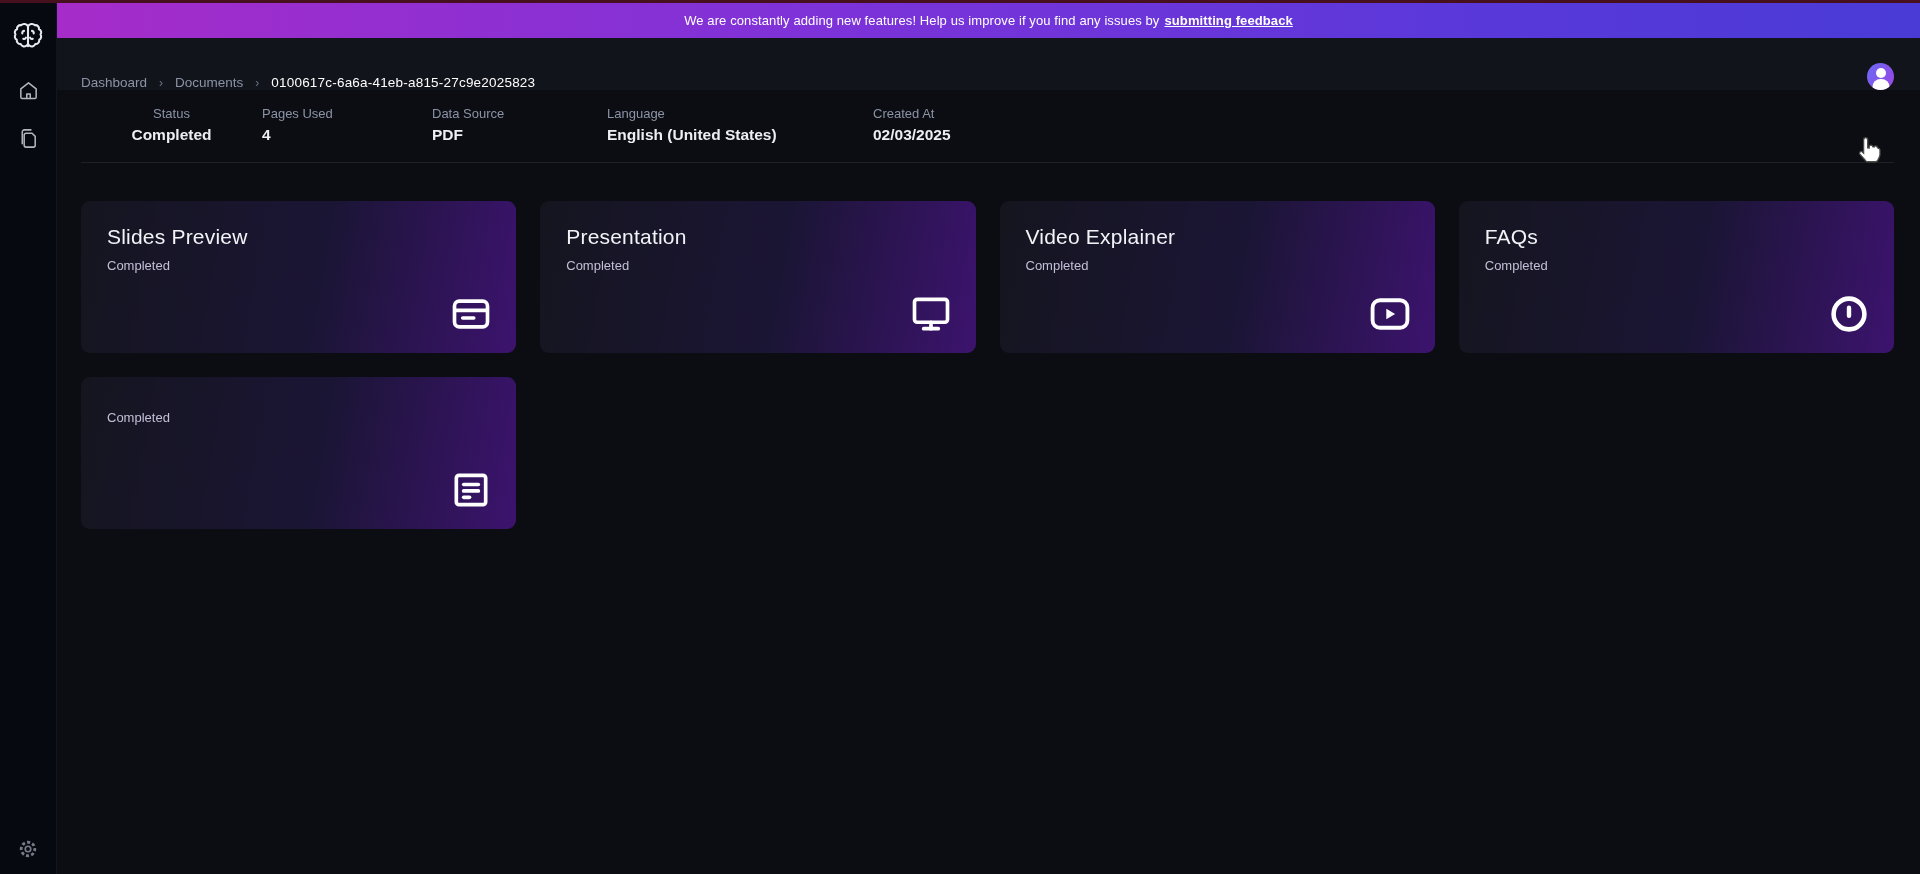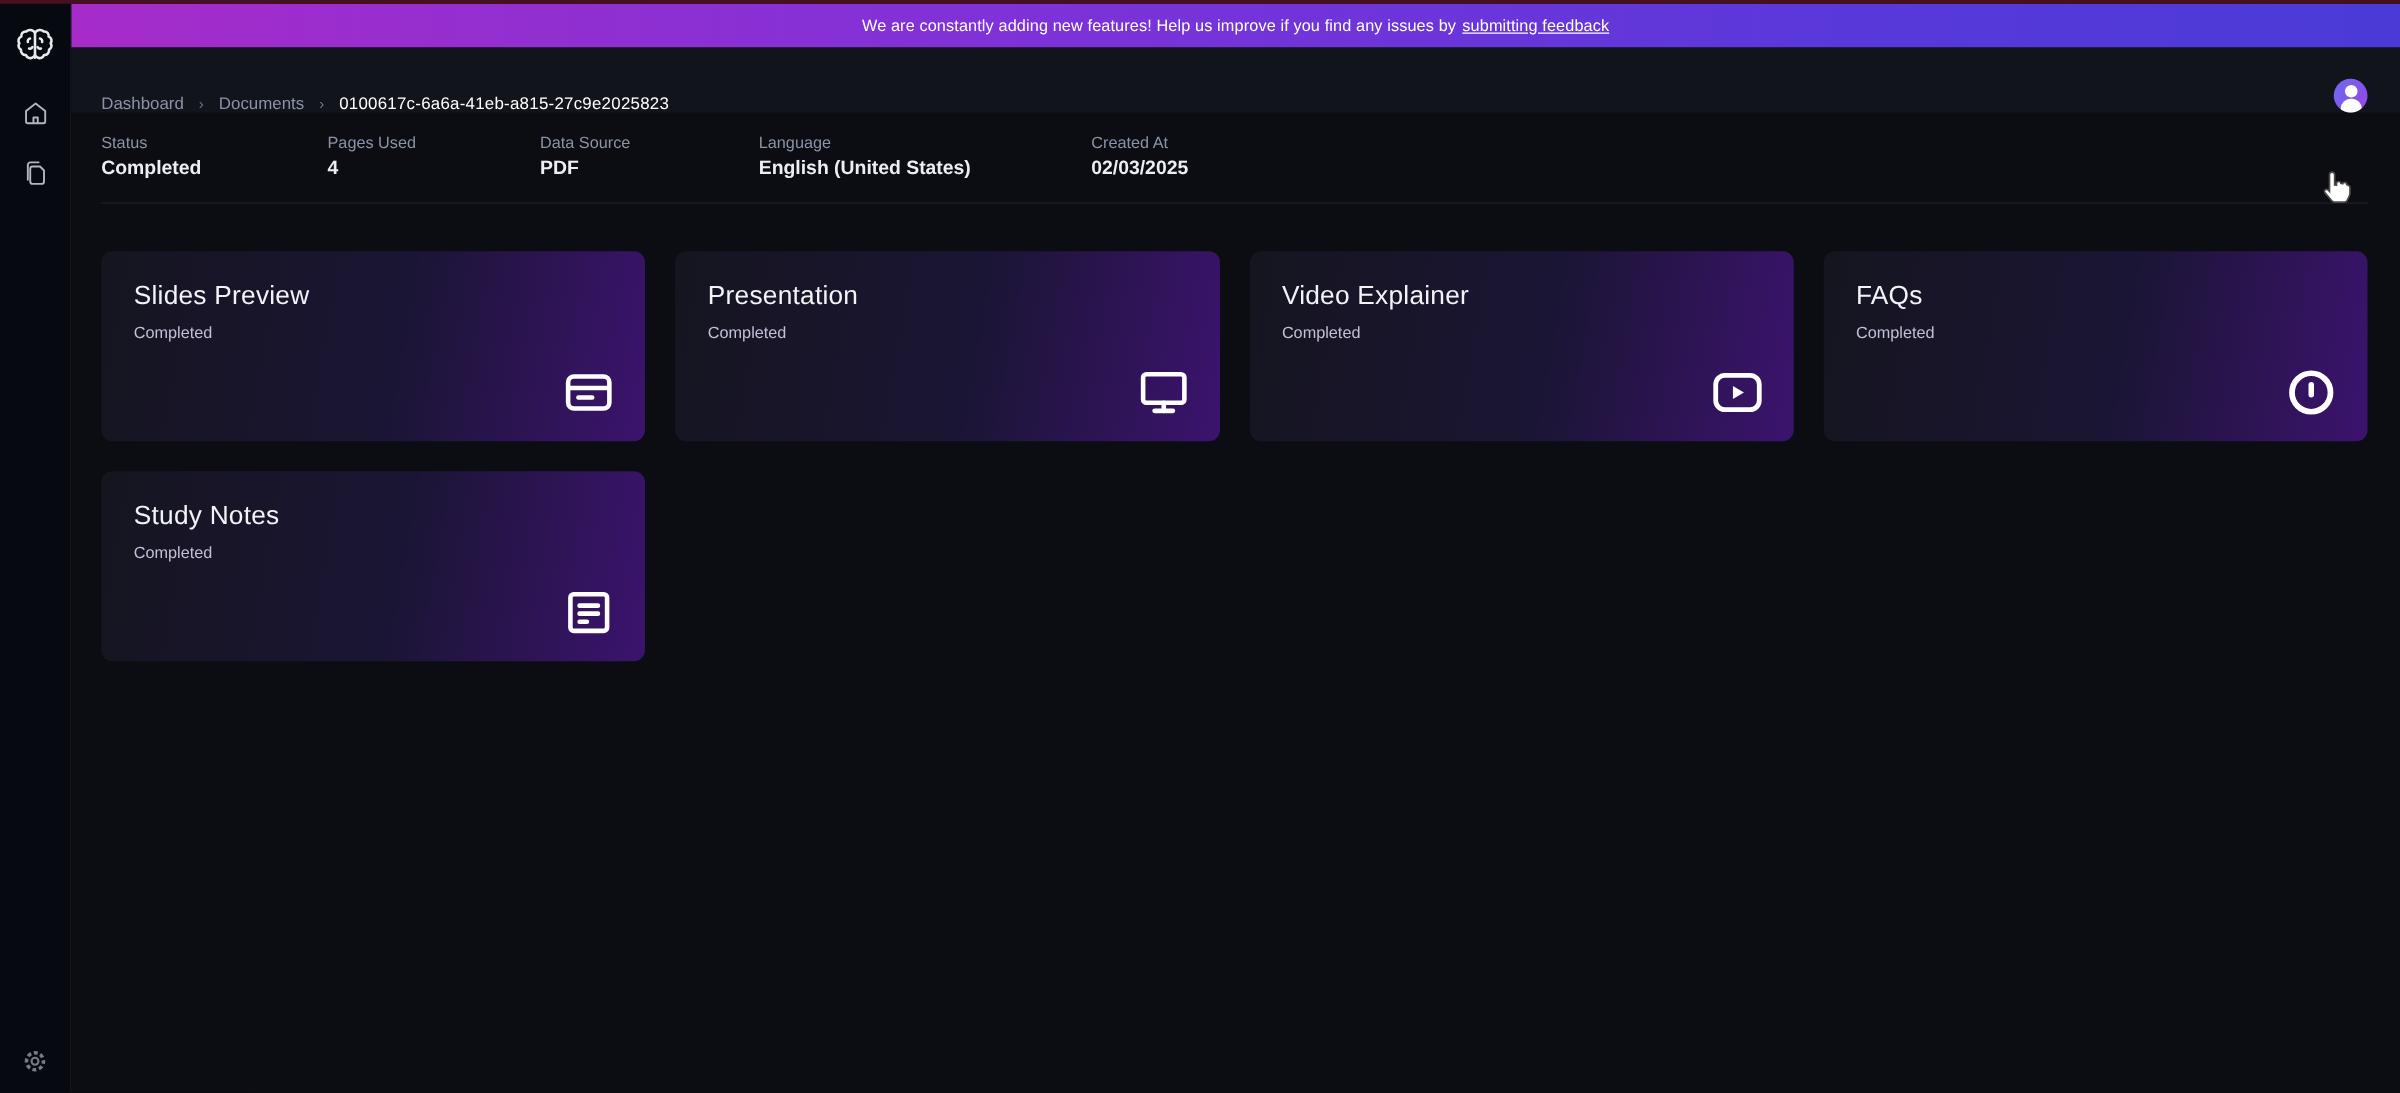--- a/index.html
+++ b/index.html
@@ -25,21 +25,21 @@
   .sidebar .spacer { flex:1; }
   .sidebar .bottom { margin-bottom:12px; }
 
   
   .banner {
     position:absolute; top:3px; left:57px; right:0; height:35px;
     background:linear-gradient(90deg,#a62cc9 0%, #7e32d8 40%, #5a38da 75%, #4a3bd6 100%);
     display:flex; align-items:center; justify-content:center;
     font-size:13px; color:#ffffff; letter-spacing:.1px;
   }
-  .banner a { color:#fff; font-weight:400; text-decoration:underline; margin-left:5px; cursor:pointer; }
+  .banner a { color:#fff; font-weight:700; text-decoration:underline; margin-left:5px; cursor:pointer; }
 
   
   .main { position:absolute; left:57px; top:38px; right:0; bottom:0; }
 
   .header-bar {
     height:52px; background:#12141b;
     display:flex; align-items:flex-end; padding:0 26px 0 24px;
   }
   .breadcrumb { display:flex; align-items:center; gap:12px; font-size:13.5px; color:#8b93a7; }
   .breadcrumb .crumb { cursor:pointer; }
@@ -144,21 +144,21 @@
       </div>
     <div class="grow"></div>
     <div class="avatar">
       <div class="head"></div>
       <div class="body"></div>
     </div>
   </div>
 
 
   <div class="meta-row" id="meta-row">
-      <div class="meta-col" style="width: 181px;">
+      <div class="meta-col" style="width: 181px; text-align: center;">
         <div class="meta-label">Status</div>
         <div class="meta-value">Completed</div>
       </div>
       <div class="meta-col" style="width: 170px;">
         <div class="meta-label">Pages Used</div>
         <div class="meta-value">4</div>
       </div>
       <div class="meta-col" style="width: 175px;">
         <div class="meta-label">Data Source</div>
         <div class="meta-value">PDF</div>
@@ -212,21 +212,20 @@
         <div class="card-title">FAQs</div>
         <div class="card-status">Completed</div>
         <div class="card-icon">
           <svg viewBox="0 0 24 24" width="44" height="44" fill="none" stroke="#fff" stroke-linecap="round">
             <circle cx="12" cy="12" r="8.4" stroke-width="2.5"></circle>
             <line x1="12" y1="8.6" x2="12" y2="13" stroke-width="2.4"></line>
           </svg>
         </div>
       </div>
       <div class="card">
-        <div class="card-title">Study Notes</div>
         <div class="card-status">Completed</div>
         <div class="card-icon">
           <svg viewBox="0 0 24 24" width="44" height="44" fill="none" stroke="#fff" stroke-width="2" stroke-linecap="round" stroke-linejoin="round">
             <rect x="4" y="4" width="16" height="16" rx="1.5"></rect>
             <line x1="8" y1="9" x2="16" y2="9"></line>
             <line x1="8" y1="12.5" x2="16" y2="12.5"></line>
             <line x1="8" y1="16" x2="11.2" y2="16"></line>
           </svg>
         </div>
       </div>

